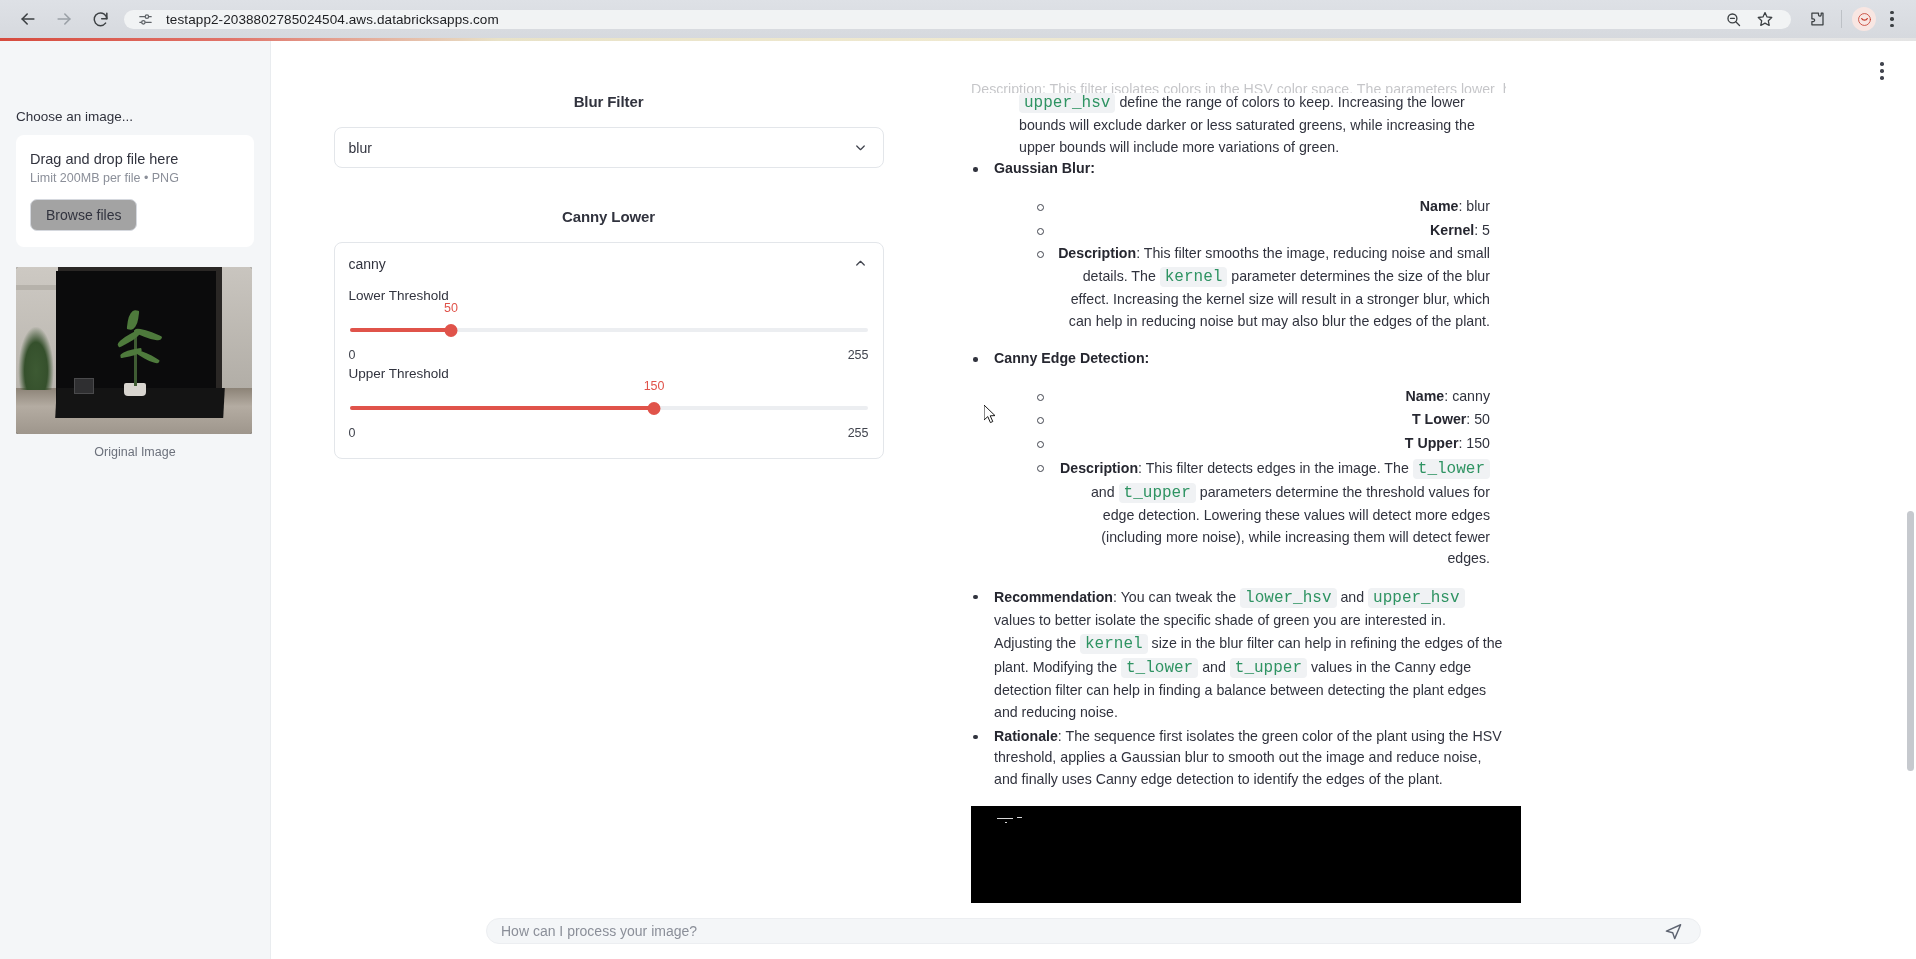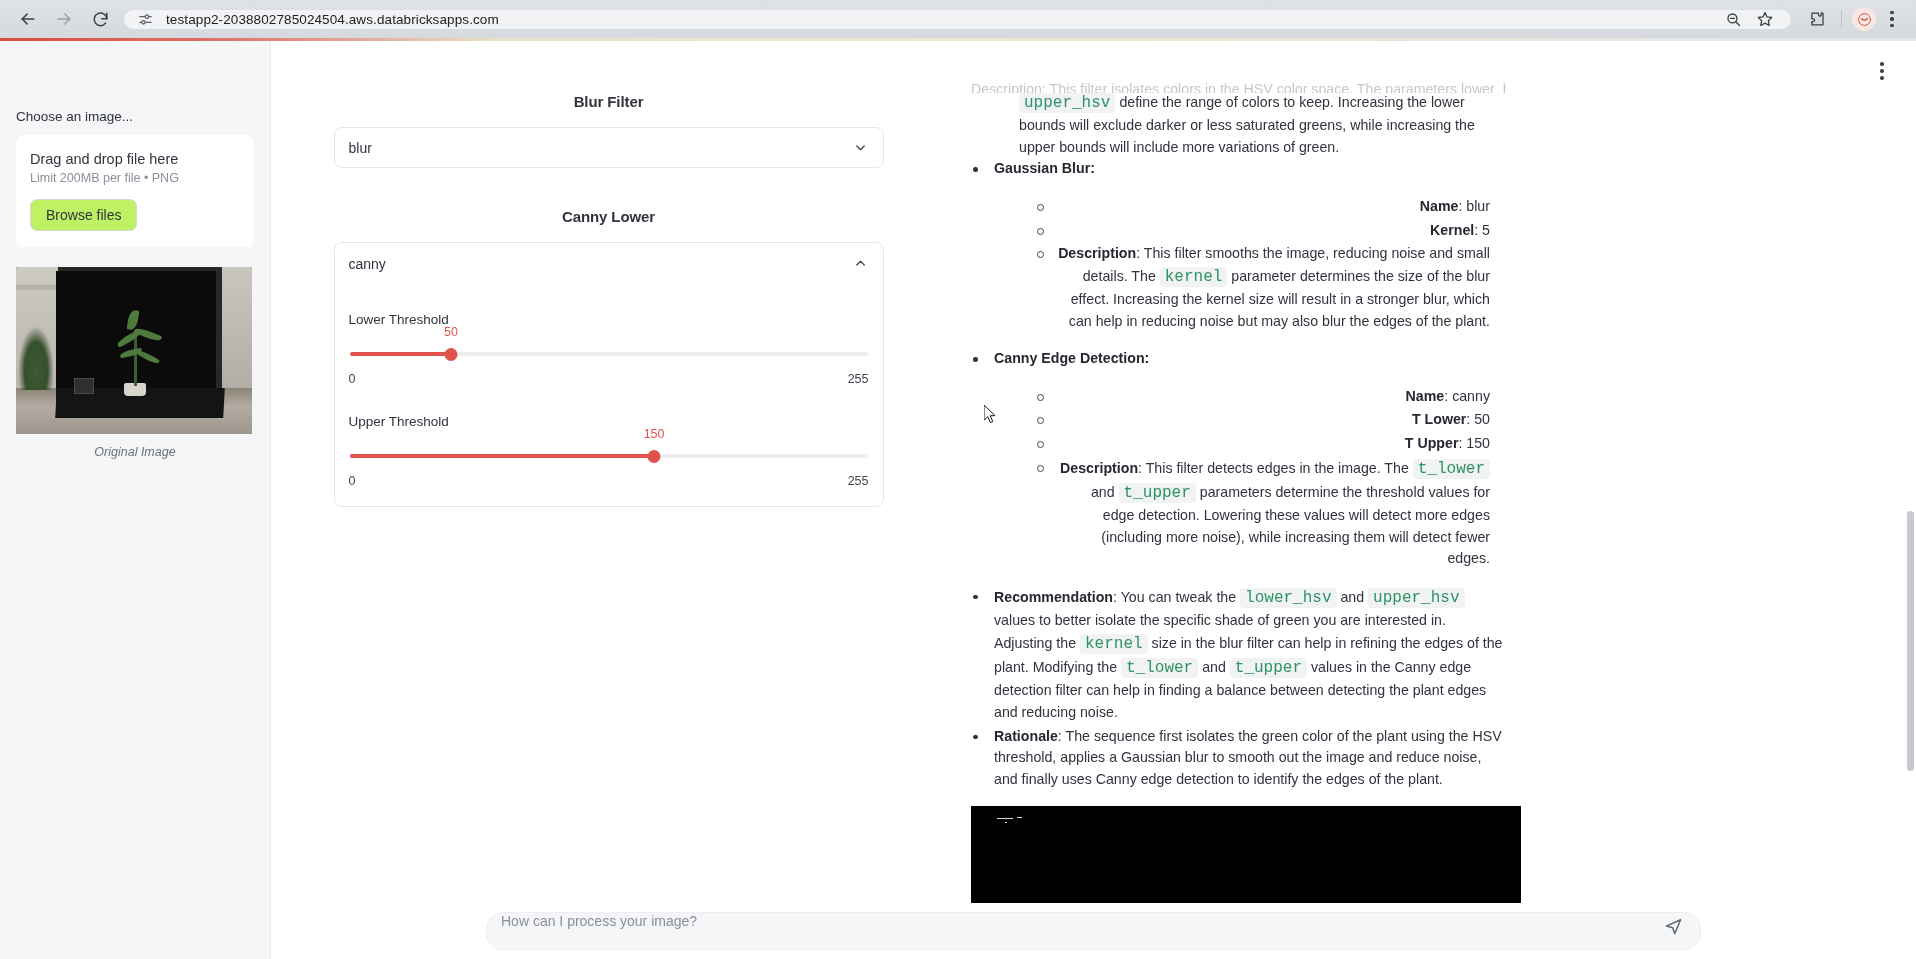--- a/index.html
+++ b/index.html
@@ -141,21 +141,21 @@
   }
   .dz-sub {
     font-size: 12.5px;
     color: #8b8f99;
     margin-bottom: 14px;
   }
   .browse-btn {
     display: inline-block;
     border: 1px solid #d5d8de;
     border-radius: 7px;
-    background: #bef264;
+    background: #a3a3a3;
     color: #31333e;
     font-size: 14px;
     padding: 7px 15px;
     cursor: pointer;
   }
   .file-chip {
     display: flex;
     align-items: center;
     padding: 6px 0 10px 0;
     gap: 11px;
@@ -180,21 +180,21 @@
   .file-close {
     width: 22px; height: 22px;
     flex: 0 0 auto;
     display: flex; align-items: center; justify-content: center;
     color: #31333e;
     cursor: pointer;
     font-size: 17px;
     line-height: 1;
   }
 
-  .thumb-wrap { margin-top: 20px; font-style: italic; }
+  .thumb-wrap { margin-top: 20px; }
   .thumb {
     width: 236px; height: 167px;
     border-radius: 2px;
     position: relative;
     overflow: hidden;
     background: #2a2725;
   }
   
   .th-floor {
     position: absolute; left: 0; right: 0; bottom: 0; height: 46px;
@@ -308,21 +308,21 @@
     display: flex;
     align-items: center;
     cursor: pointer;
   }
   .exp-title {
     font-size: 14px;
     color: #31333e;
     flex: 1 1 auto;
   }
 
-  .slider-group { margin-top: 28px; }
+  .slider-group { margin-top: 4px; }
   .slider-label {
     font-size: 13.5px;
     color: #31333e;
     margin-bottom: 17px;
   }
   .slider-track-wrap {
     position: relative;
     height: 20px;
     margin: 0 1px;
   }
@@ -468,25 +468,26 @@
     left: 271px; right: 0; bottom: 0;
     height: 56px;
     background: #ffffff;
     display: flex;
     align-items: center;
     justify-content: center;
     padding: 0 40px;
   }
   .chatbar {
     width: 1215px;
-    height: 38px;
+    height: 26px;
     background: #f4f6f8;
     border: 1px solid #eceef1;
     border-radius: 17px;
     display: flex;
+    align-items: center;
     padding: 0 14px;
   }
   .chat-placeholder {
     flex: 1 1 auto;
     font-size: 14px;
     color: #8b8f99;
   }
   .send-icon {
     width: 26px; height: 26px;
     flex: 0 0 auto;

